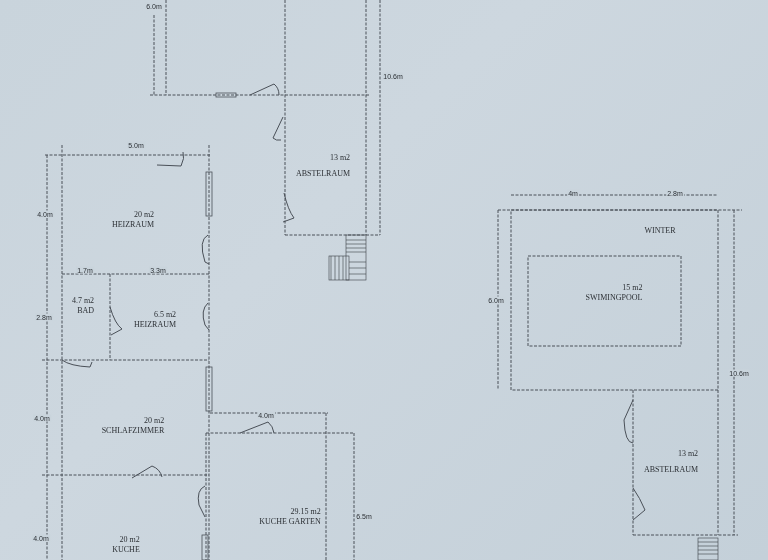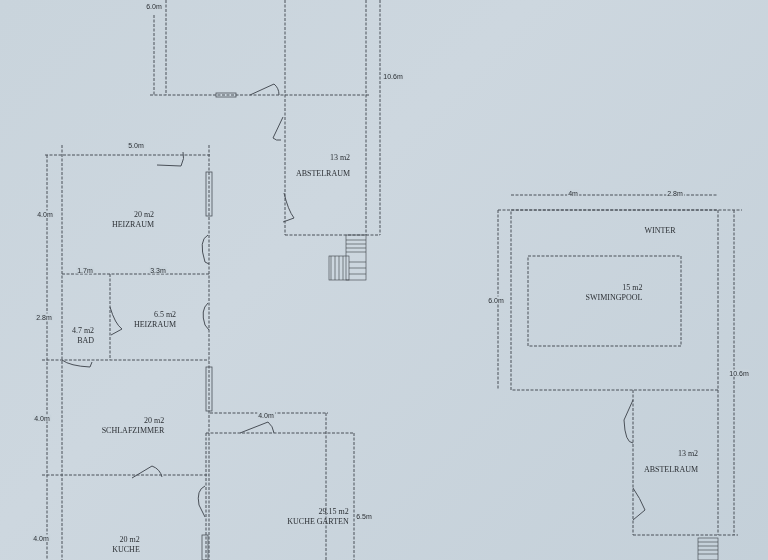--- a/index.html
+++ b/index.html
@@ -102,37 +102,37 @@
       <line x1="698" y1="546" x2="718" y2="546"></line>
     <line x1="698" y1="550" x2="718" y2="550"></line>
       <line x1="698" y1="554" x2="718" y2="554"></line>
   </g>
 </svg>
 
 <div class="lbl" style="left:133px;top:220px;">
   <div>20 m2</div>
   <div>HEIZRAUM</div>
 </div>
-<div class="lbl" style="left:83px;top:336px;">
+<div class="lbl" style="left:83px;top:306px;">
   <div>4.7 m2</div>
   <div>BAD</div>
 </div>
 <div class="lbl" style="left:155px;top:320px;">
   <div>6.5 m2</div>
   <div>HEIZRAUM</div>
 </div>
 <div class="lbl" style="left:133px;top:426px;">
   <div>20 m2</div>
   <div>SCHLAFZIMMER</div>
 </div>
 <div class="lbl" style="left:126px;top:545px;">
   <div>20 m2</div>
   <div>KUCHE</div>
 </div>
-<div class="lbl" style="left:290px;top:517px;margin-left:28px;">
+<div class="lbl" style="left:290px;top:517px;">
   <div>29.15 m2</div>
   <div>KUCHE GARTEN</div>
 </div>
 <div class="lbl" style="left:323px;top:166px;line-height:16px;">
   <div>13 m2</div>
   <div>ABSTELRAUM</div>
 </div>
 <div class="lbl" style="left:614px;top:293px;">
   <div>15 m2</div>
   <div>SWIMINGPOOL</div>

